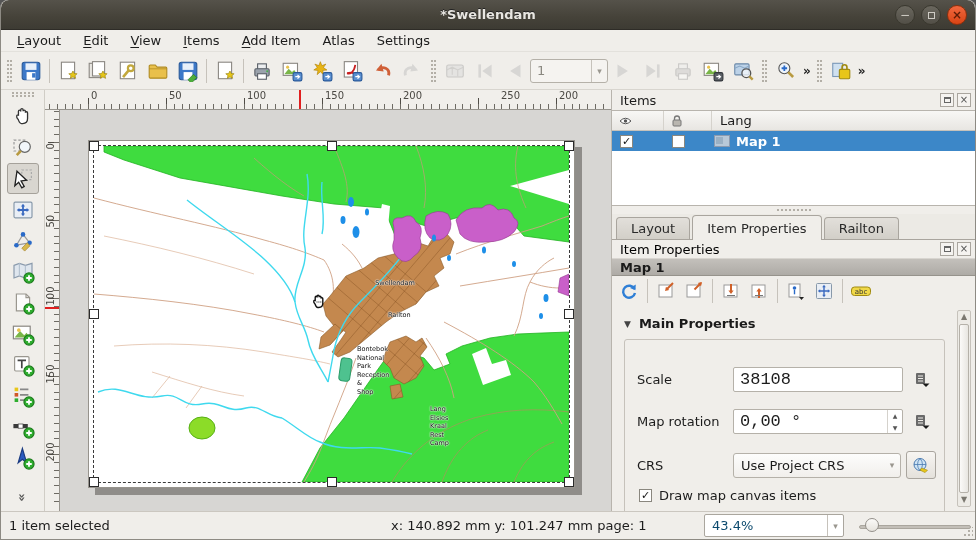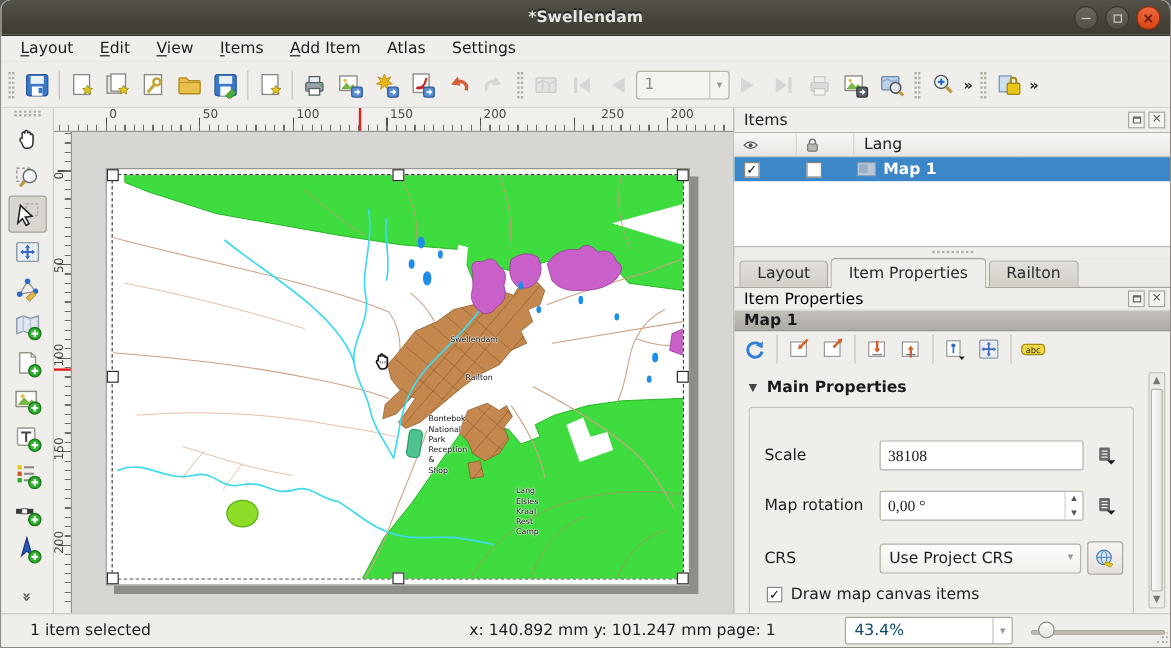--- a/index.html
+++ b/index.html
@@ -116,34 +116,34 @@
     border:1px solid #c6c2bb; border-radius:2px; display:flex; flex-direction:column; align-items:center; }
   .scrollbar .sarr { font-size:8px; color:#7a776f; height:12px; line-height:12px; }
   .scrollbar .sthumb { flex:1; width:10px; margin:1px 0; background:linear-gradient(90deg,#fbfaf8,#e8e6e1); border:1px solid #b5b1a9; border-radius:2px; }
   .section-h { display:flex; align-items:center; gap:8px; font-weight:bold; color:#1a1a1a; padding:10px 0 6px 12px; }
   .section-h .tri { font-size:9px; color:#444; }
   .groupbox { margin:2px 30px 0 12px; border:1px solid #c6c2bb; border-radius:3px; padding:10px 8px 10px 12px; }
   .prow { display:flex; align-items:center; margin-bottom:9px;margin-top:17px; }
   .plabel { width:96px; color:#1c1c1c; }
   .field { flex:1; height:25px; background:#fff; border:1px solid #b5b1a9; border-radius:2px;
     display:flex; align-items:center; overflow:hidden; }
-  .field input { flex:1; min-width:0; border:none; font-family:Liberation Serif, serif; font-size:13px; color:#1c1c1c; padding-left:6px; background:transparent; }
+  .field input { flex:1; min-width:0; border:none; font-family:Liberation Mono, monospace; font-size:17px; color:#1c1c1c; padding-left:6px; background:transparent; }
   .spin { width:15px; align-self:stretch; display:flex; flex-direction:column; border-left:1px solid #d5d2cc; }
   .spin span { flex:1; font-size:6px; color:#555; text-align:center; line-height:11px; }
   .ovr-btn { width:28px; height:25px; margin-left:5px; display:flex; align-items:center; justify-content:center; }
   .combo { flex:1; height:25px; background:linear-gradient(#fdfdfc,#f1efec); border:1px solid #b5b1a9; border-radius:3px;
     display:flex; align-items:center; }
   .combo .val { flex:1; padding-left:7px; color:#1c1c1c; }
   .crs-btn { width:30px; height:28px; margin-left:5px; background:linear-gradient(#f7f5f2,#e4e1db);
     border:1px solid #a9a59e; border-radius:3px; display:flex; align-items:center; justify-content:center; }
   .chk-row { display:flex; align-items:center; gap:7px; margin:4px 0 0 2px; color:#1c1c1c; }
 
   
   .statusbar { position:absolute; left:0; bottom:0; width:100%; height:28px; background:#f0eeea;
-    border-top:1px solid #cbc7c0; display:flex; align-items:center; padding:0 24px; }
+    border-top:1px solid #cbc7c0; display:flex; align-items:center; padding:0 8px; }
   .sb-left { width:250px; color:#1c1c1c; }
   .sb-coords { position:absolute; left:390px; color:#1c1c1c; }
   .zoom-combo { position:absolute; left:703px; width:140px; height:23px; background:#fff; border:1px solid #aaa69e;
     border-radius:2px; display:flex; align-items:center; }
   .zoom-combo .val { flex:1; padding-left:7px; color:#0c4a6e; }
   .slider { position:absolute; left:858px; width:112px; height:22px; top:3px; }
   .slider .track { position:absolute; left:0; right:0; top:10px; height:4px; background:#c3bfb8; border-radius:2px; border:1px solid #aaa69e; }
   .slider .shandle { position:absolute; left:6px; top:3px; width:14px; height:14px; border-radius:50%;
     background:linear-gradient(#fbfaf8,#e6e3dd); border:1px solid #94908a; }
   .rgrip { position:absolute; right:2px; bottom:2px; width:10px; height:10px;

